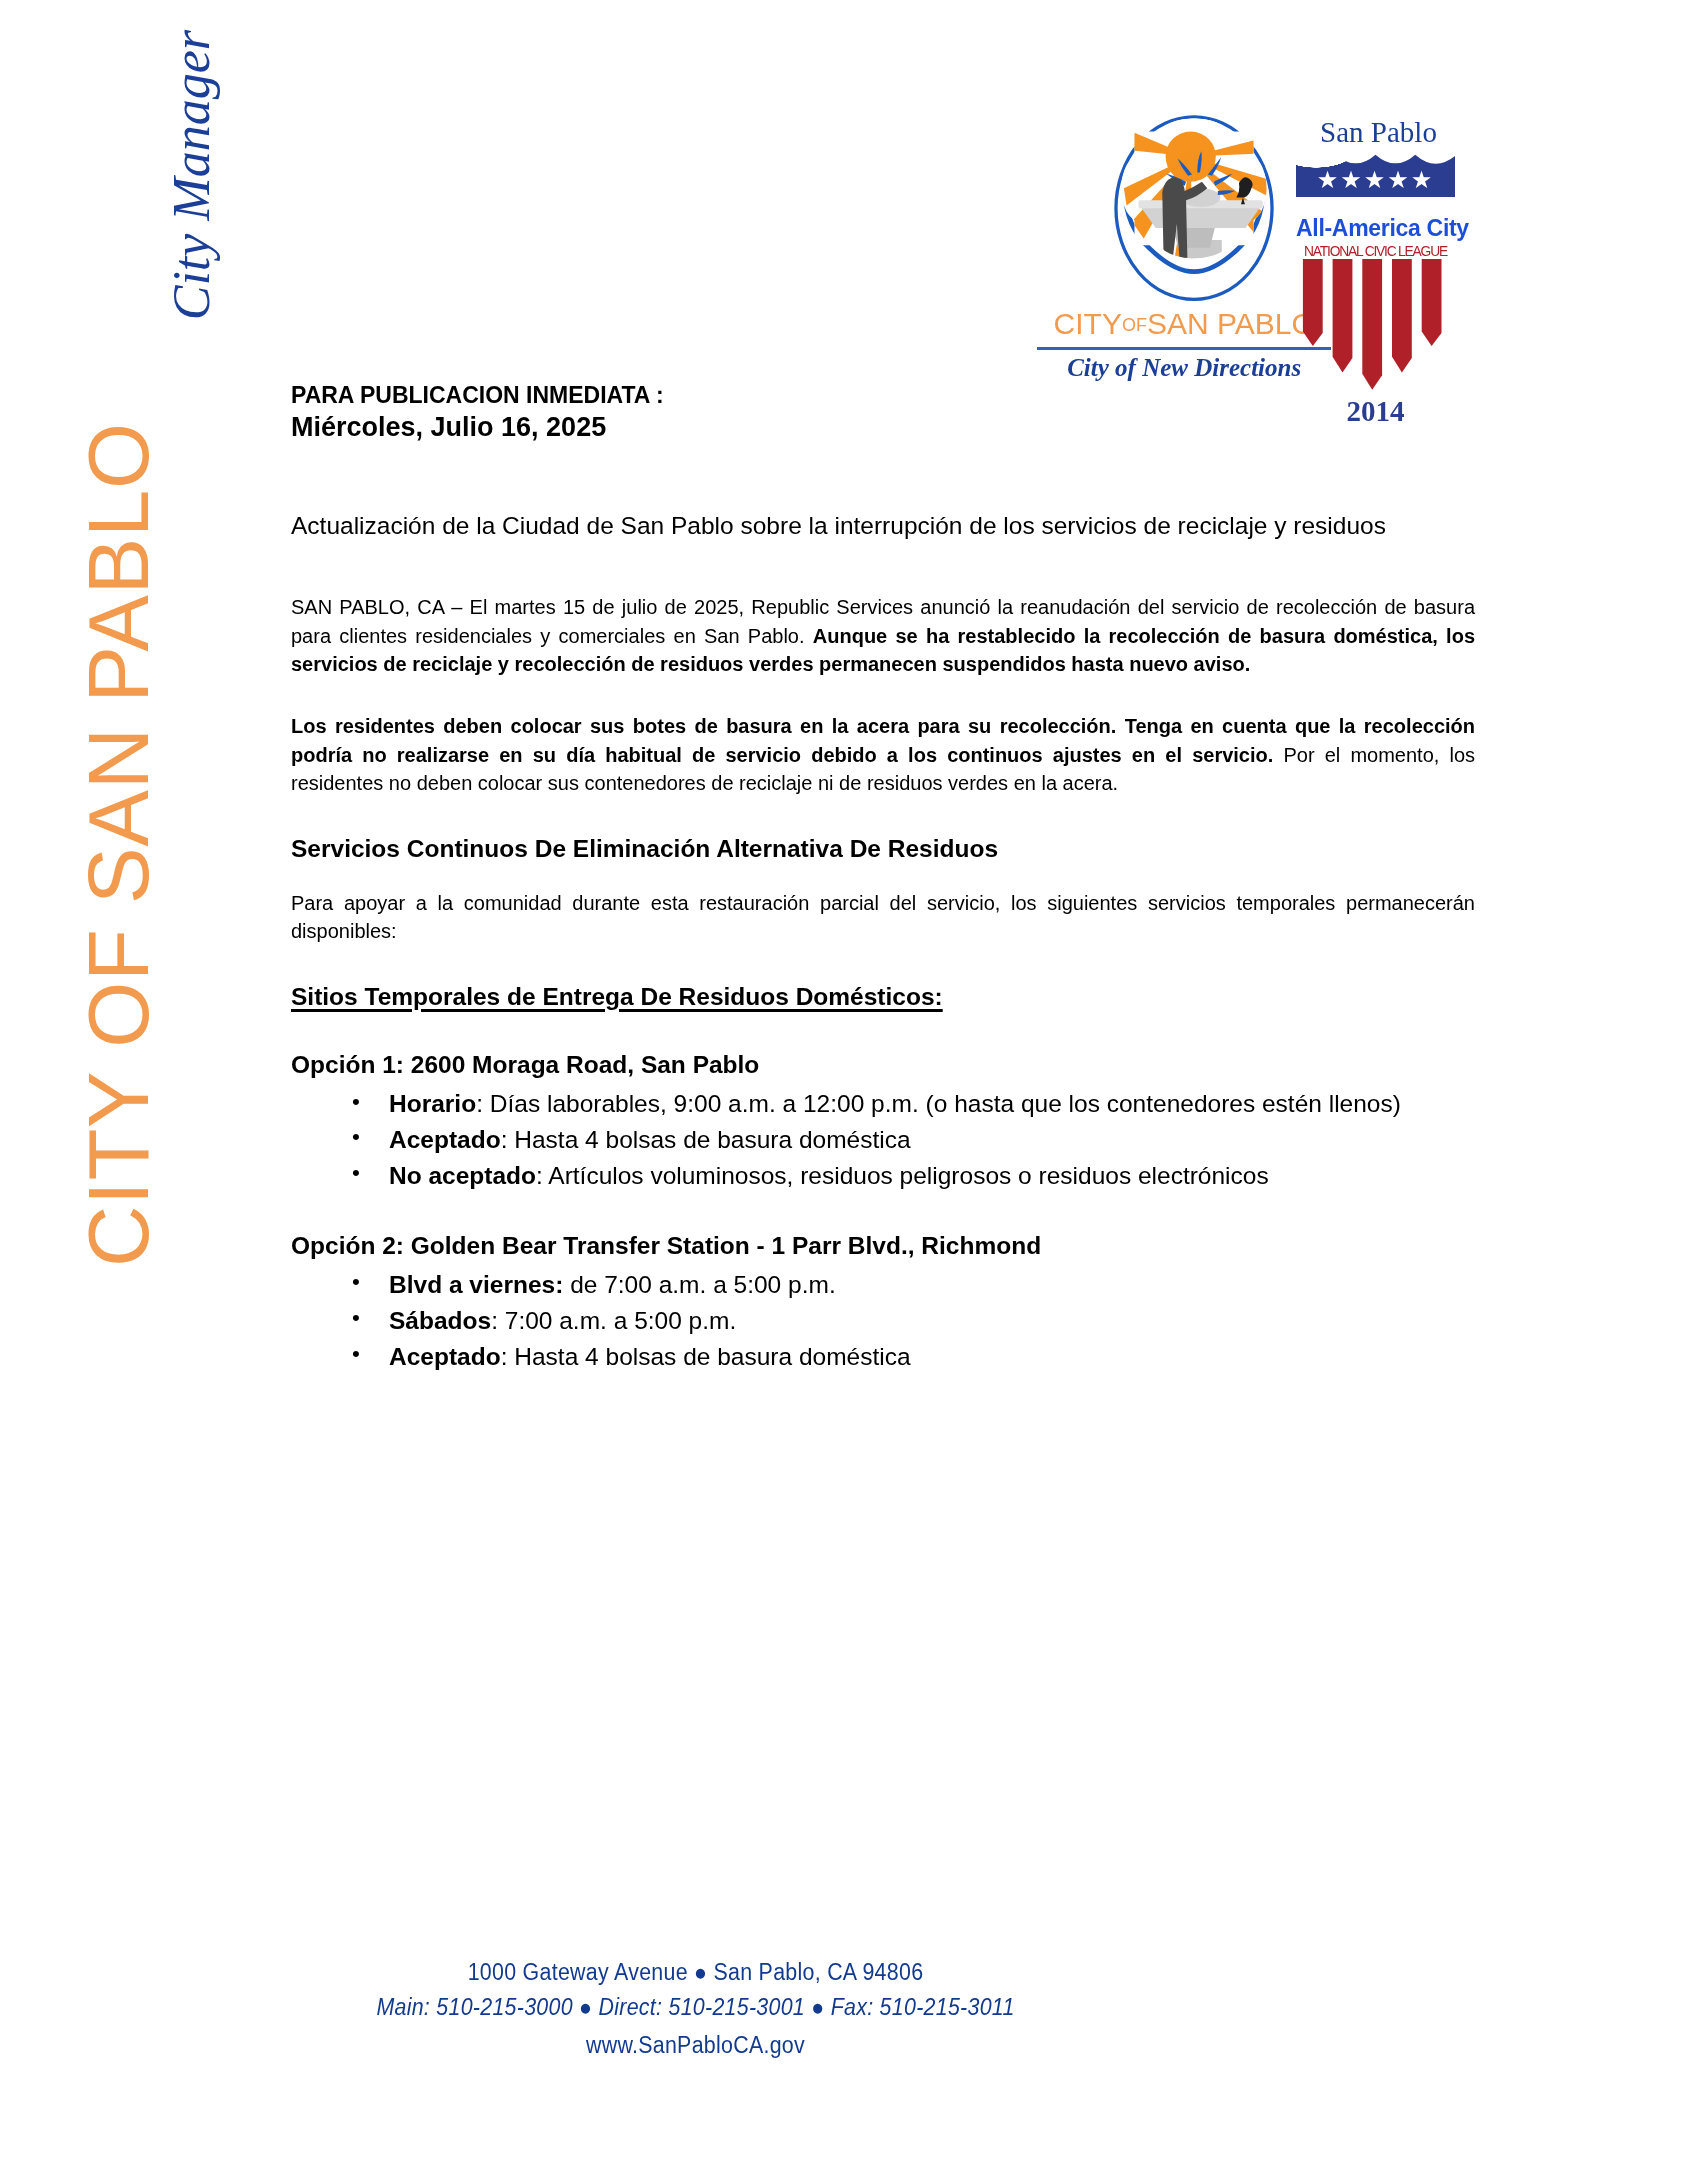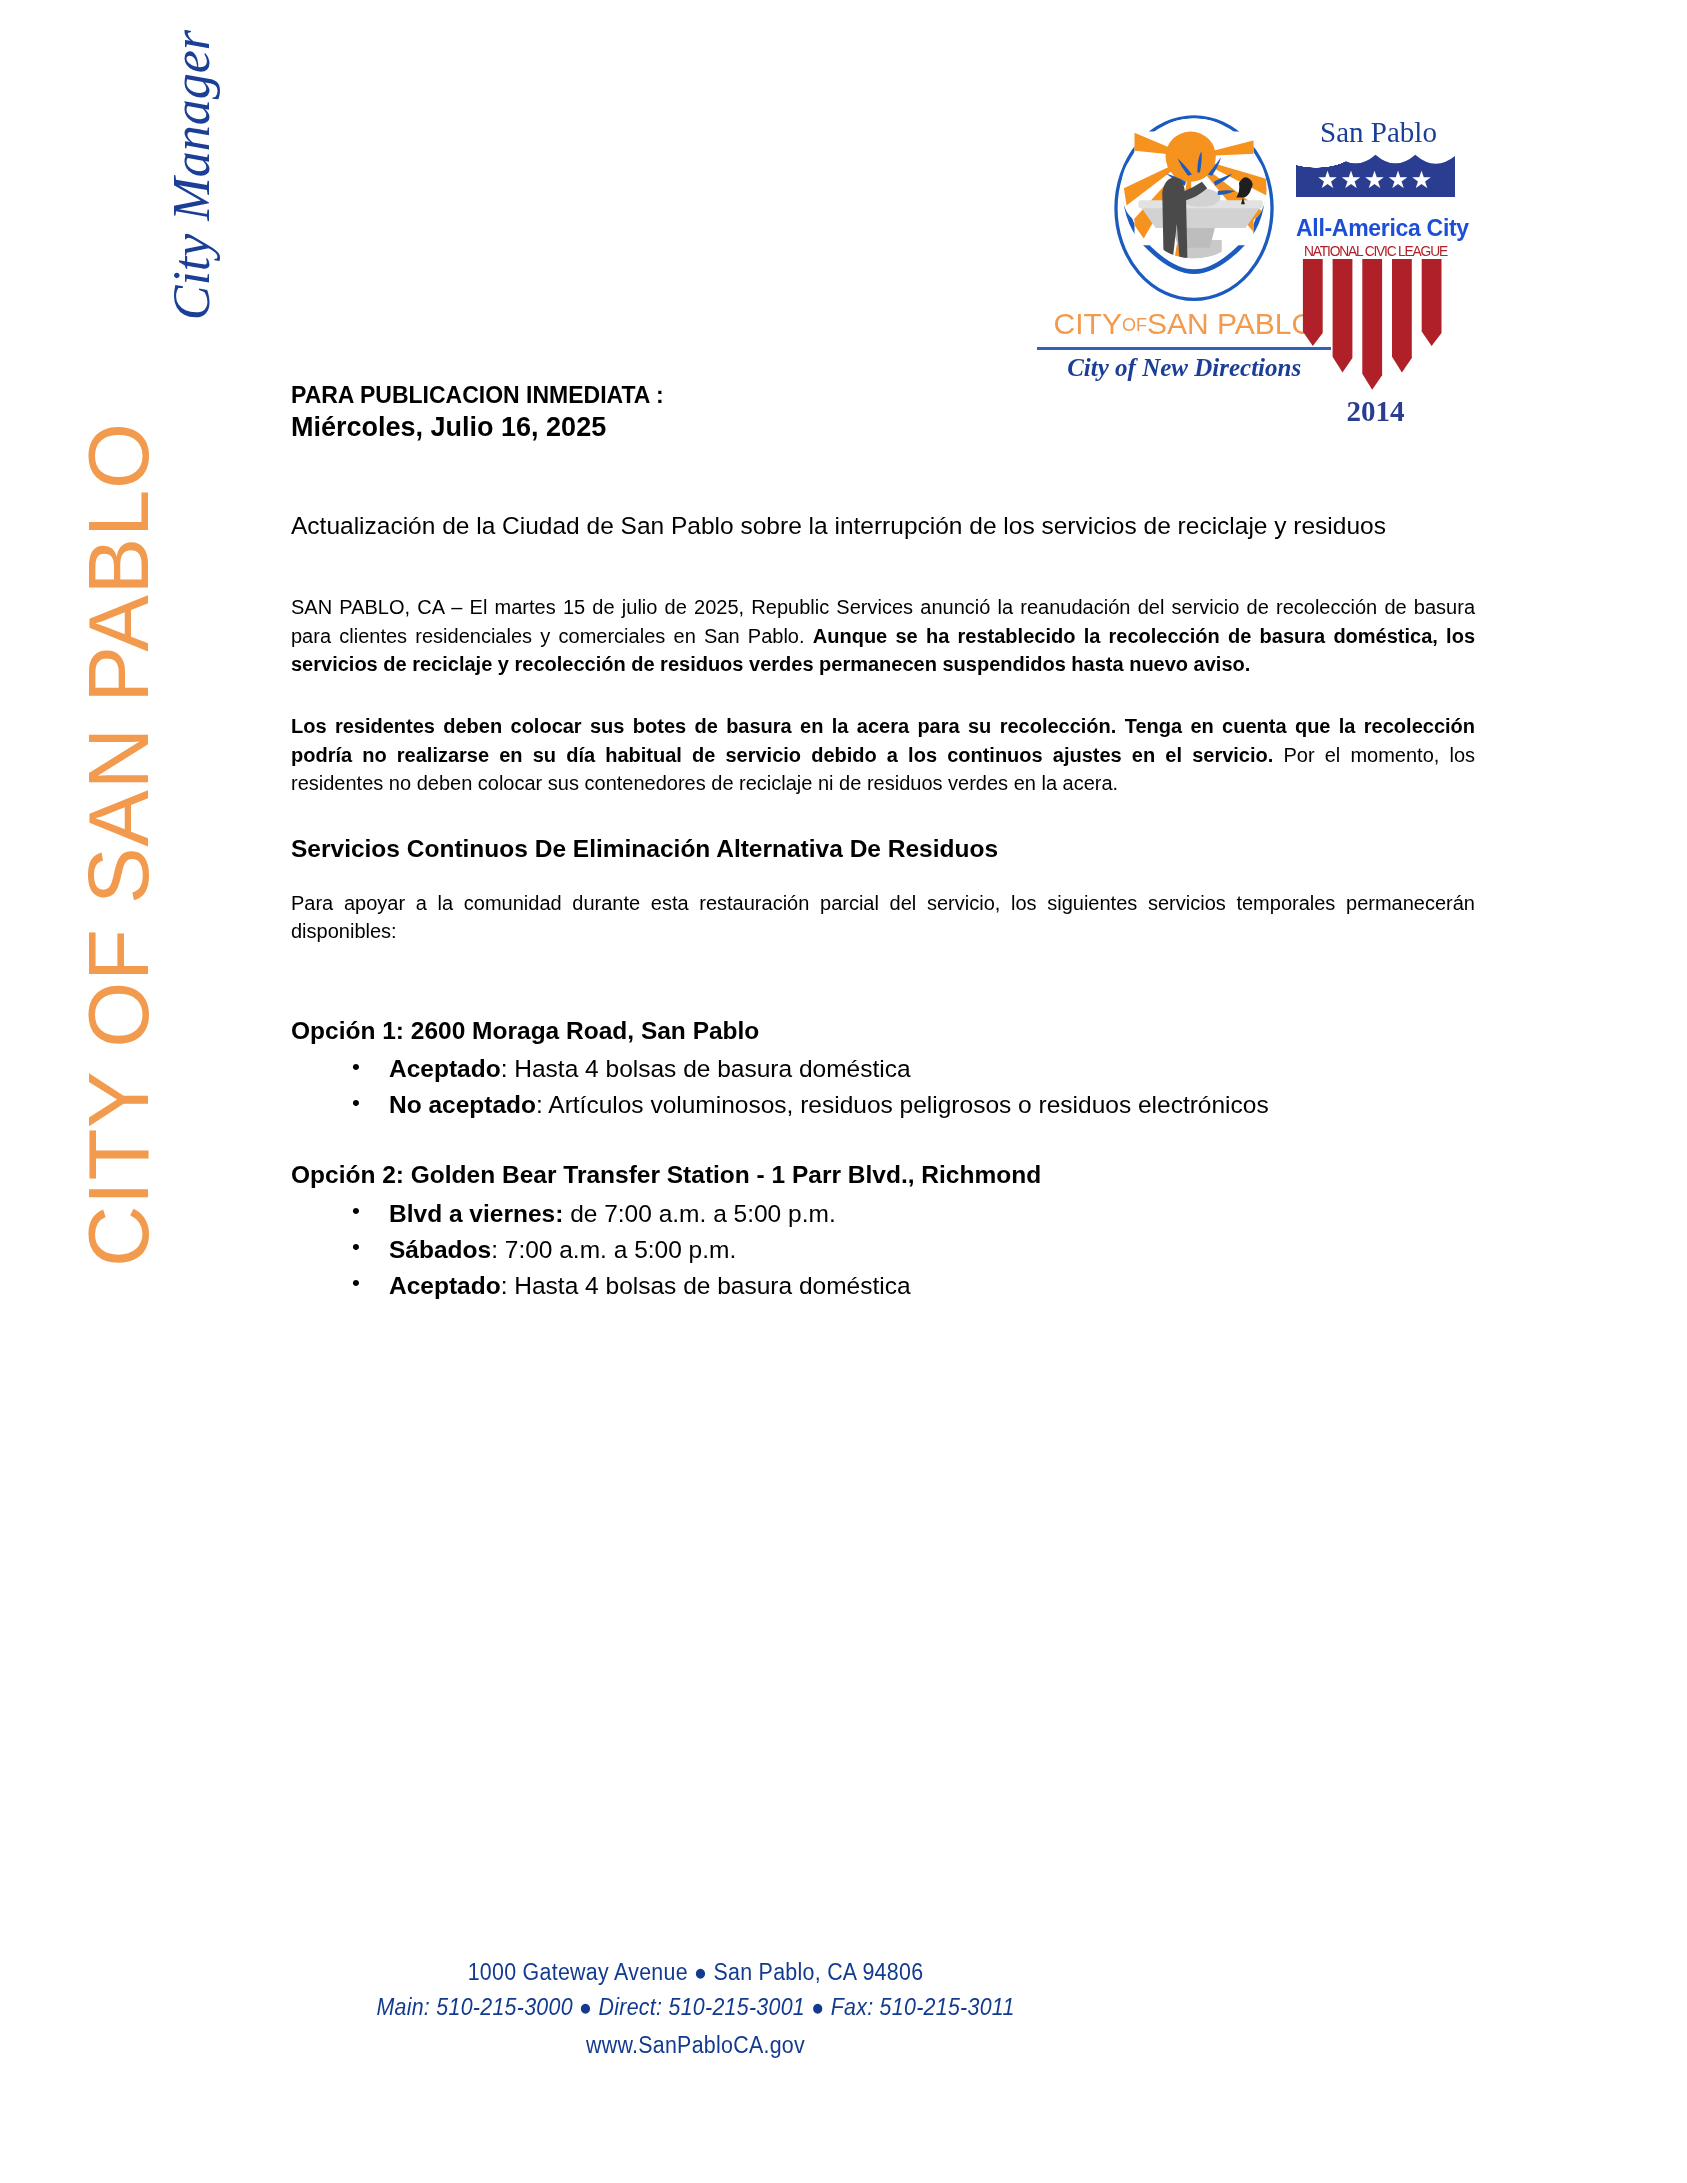--- a/index.html
+++ b/index.html
@@ -415,25 +415,27 @@
   <div class="gap-md"></div>
 
   <div class="sub-head">Servicios Continuos De Eliminación Alternativa De Residuos</div>
 
   <div class="gap-sm"></div>
 
   <p class="body">Para apoyar a la comunidad durante esta restauración parcial del servicio, los siguientes servicios temporales permanecerán disponibles:</p>
 
   <div class="gap-md"></div>
 
+  <div class="sub-head-underline">Sitios Temporales de Entrega De Residuos Domésticos:</div>
 
   <div class="gap-md"></div>
 
   <div class="option-head">Opción 1: 2600 Moraga Road, San Pablo</div>
   <ul class="bullets">
+    <li><span class="b">Horario</span><span>: </span><span>Días laborables, 9:00 a.m. a 12:00 p.m. (o hasta que los contenedores estén llenos)</span></li>
     <li><span class="b">Aceptado</span><span>: </span><span>Hasta 4 bolsas de basura doméstica</span></li>
     <li><span class="b">No aceptado</span><span>: </span><span>Artículos voluminosos, residuos peligrosos o residuos electrónicos</span></li>
   </ul>
 
   <div class="gap-md"></div>
 
   <div class="option-head">Opción 2: Golden Bear Transfer Station - 1 Parr Blvd., Richmond</div>
   <ul class="bullets">
     <li><span class="b">Blvd a viernes:</span><span> </span><span>de 7:00 a.m. a 5:00 p.m.</span></li>
     <li><span class="b">Sábados</span><span>: </span><span>7:00 a.m. a 5:00 p.m.</span></li>

